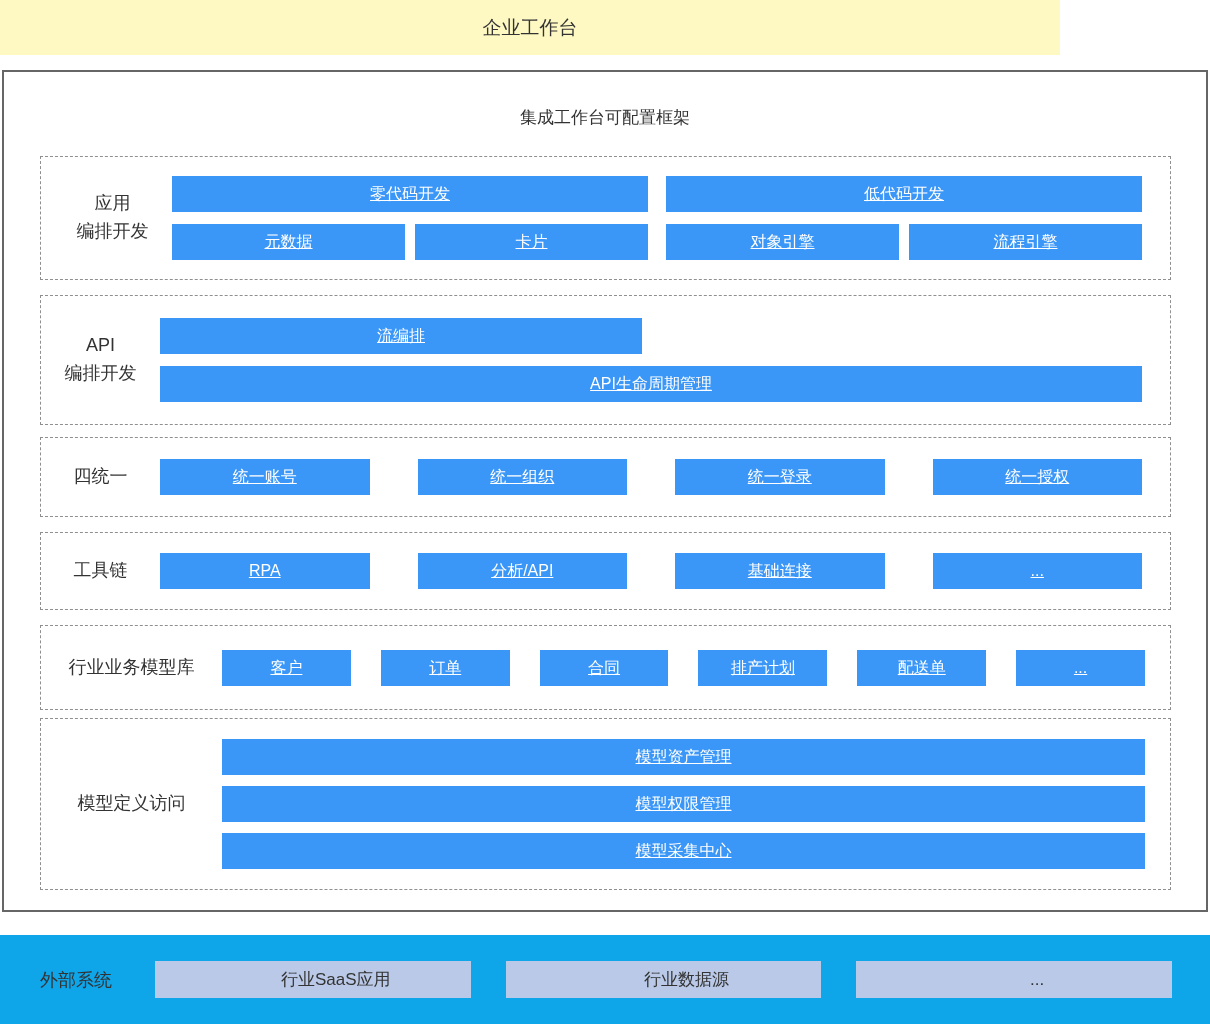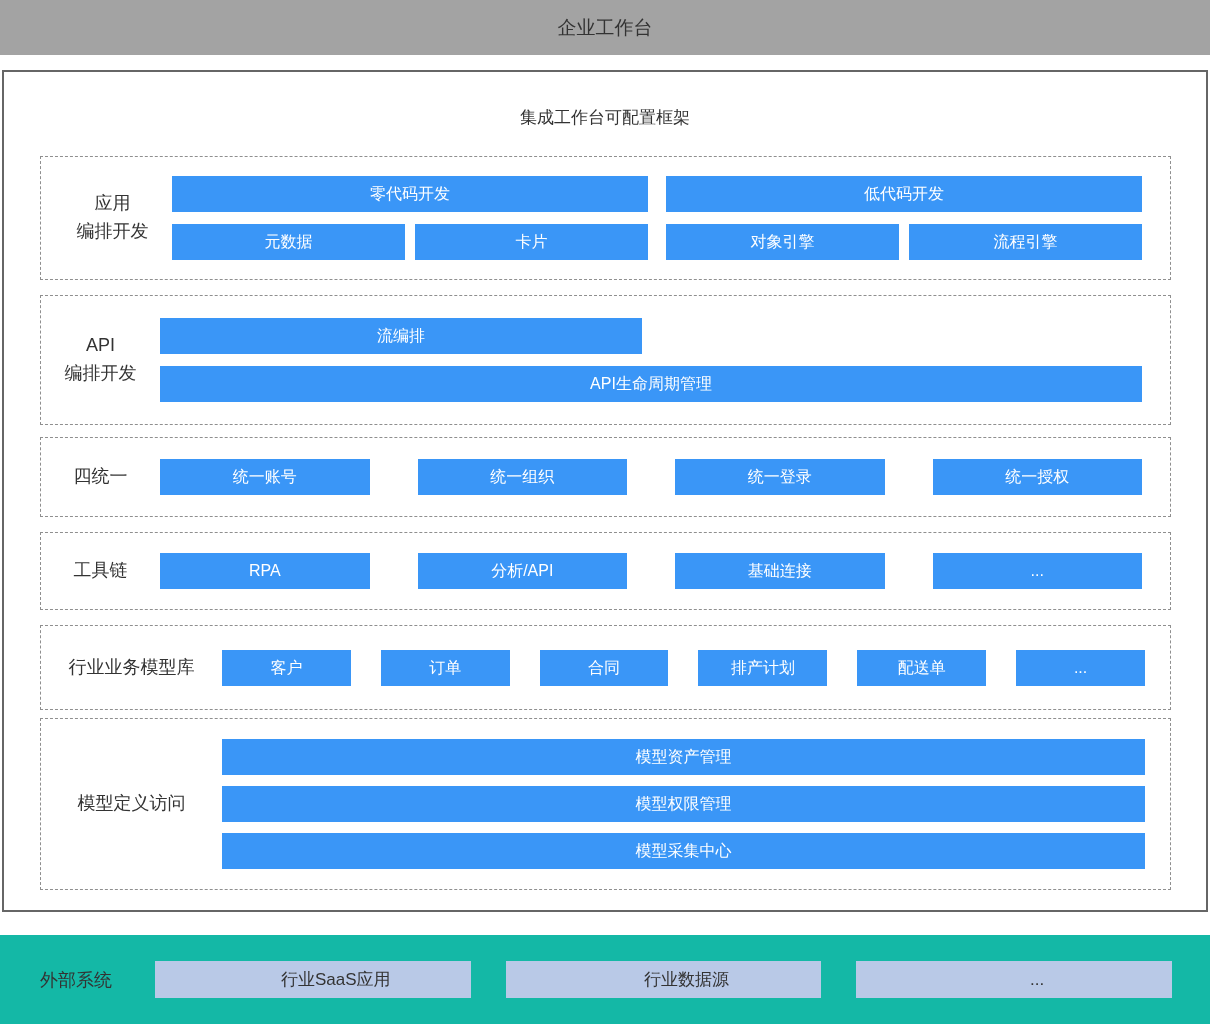--- a/index.html
+++ b/index.html
@@ -6,22 +6,22 @@
   body {
     width:1210px; height:1024px; position:relative;
     background:#ffffff;
     font-family:"Liberation Sans", sans-serif;
     color:#333;
     overflow:hidden;
   }
 
   
   .banner {
-    position:absolute; top:0; left:0; width:1210px; height:55px;
-    background:#a3a3a3;
+    position:absolute; top:0; left:0; width:1060px; height:55px;
+    background:#fef9c3;
     display:flex; align-items:center; justify-content:center;
     font-size:19px; color:#333;
   }
 
   
   .frame {
     position:absolute; top:70px; left:2px; width:1202px; height:838px;
     border:2px solid #666; background:#fff;
   }
   .frame-title {
@@ -59,27 +59,27 @@
 
   .row2col   { display:grid; grid-template-columns:1fr 1fr; gap:18px; }
   .halfpair  { display:grid; grid-template-columns:1fr 1fr; gap:10px; }
   .row4col   { display:grid; grid-template-columns:repeat(4,1fr); gap:48px; }
   .row6col   { display:grid; grid-template-columns:repeat(6,1fr); gap:30px; }
 
   .block {
     height:36px; line-height:36px;
     background:#3a96f7; color:#ffffff;
     font-size:16px; text-align:center;
-    white-space:nowrap; overflow:hidden;
+    white-space:nowrap; overflow:hidden;text-decoration:underline;
   }
 
   
   .footer-band {
     position:absolute; top:935px; left:0; width:1210px; height:89px;
-    background:#14b8a6;
+    background:#0ea5e9;
   }
   .footer-label {
     position:absolute; left:40px; top:0; height:89px;
     display:flex; align-items:center;
     font-size:18px; color:#333;
   }
   .footer-blocks {
     position:absolute; left:155px; top:26px; width:1017px;
     display:grid; grid-template-columns:1fr 1fr 1fr; gap:35px;
   }

